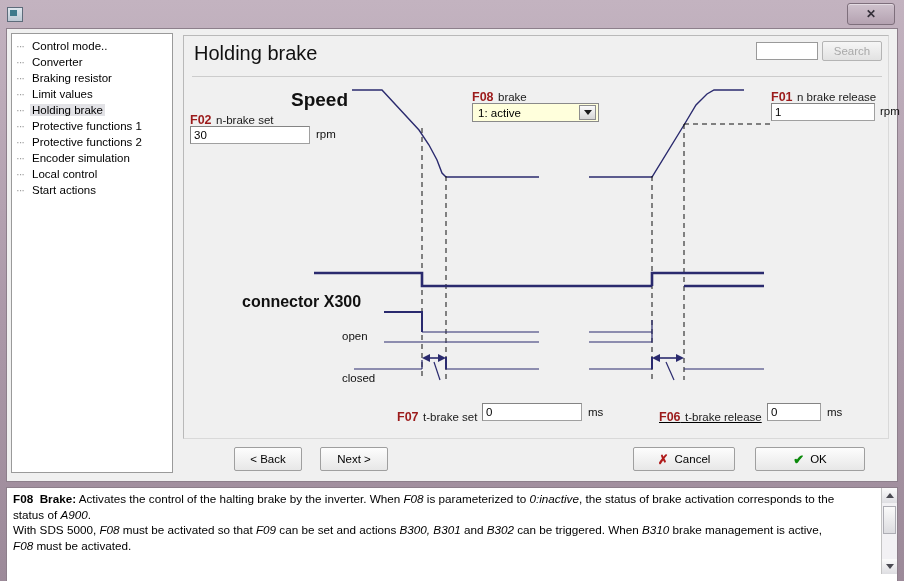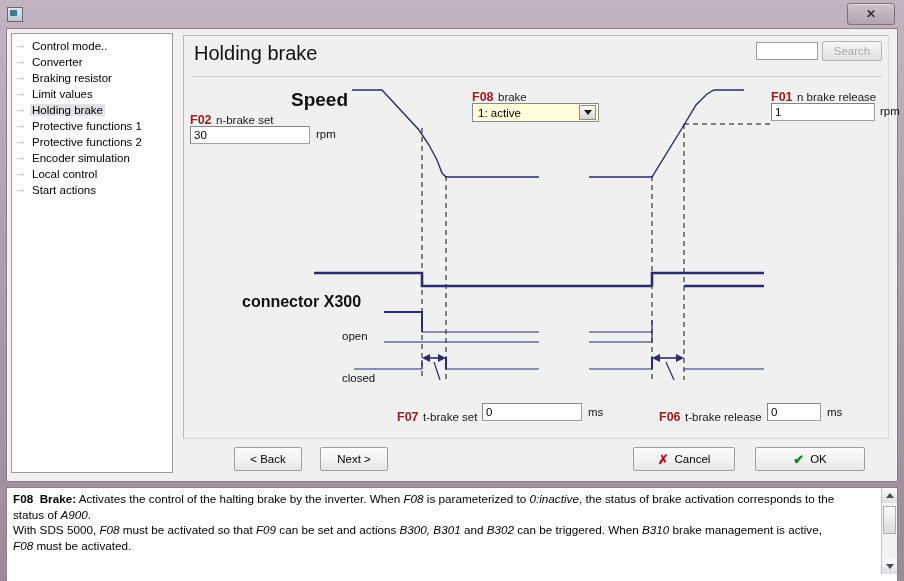--- a/index.html
+++ b/index.html
@@ -136,21 +136,21 @@
   }
   
   .f01-lab{left:587px;top:7px;}
   .f01-in{left:587px;top:23px;width:104px;height:18px;}
   .f01-unit{left:696px;top:25px;}
   
   .f07-lab{left:213px;top:327px;}
   .f07-in{left:298px;top:323px;width:100px;height:18px;}
   .f07-unit{left:404px;top:326px;}
   
-  .f06-lab{left:475px;top:327px;}
+  .f06-lab{left:475px;top:327px;text-decoration:underline;}
   .f06-in{left:583px;top:323px;width:54px;height:18px;}
   .f06-unit{left:643px;top:326px;}
   
   .btnbar{
     position:absolute;left:4px;top:410px;width:706px;height:40px;
   }
   .btn{
     position:absolute;top:4px;height:24px;
     background:linear-gradient(to bottom,#fdfdfd,#e7e7e7);
     border:1px solid #9f9f9f;box-sizing:border-box;border-radius:2px;

